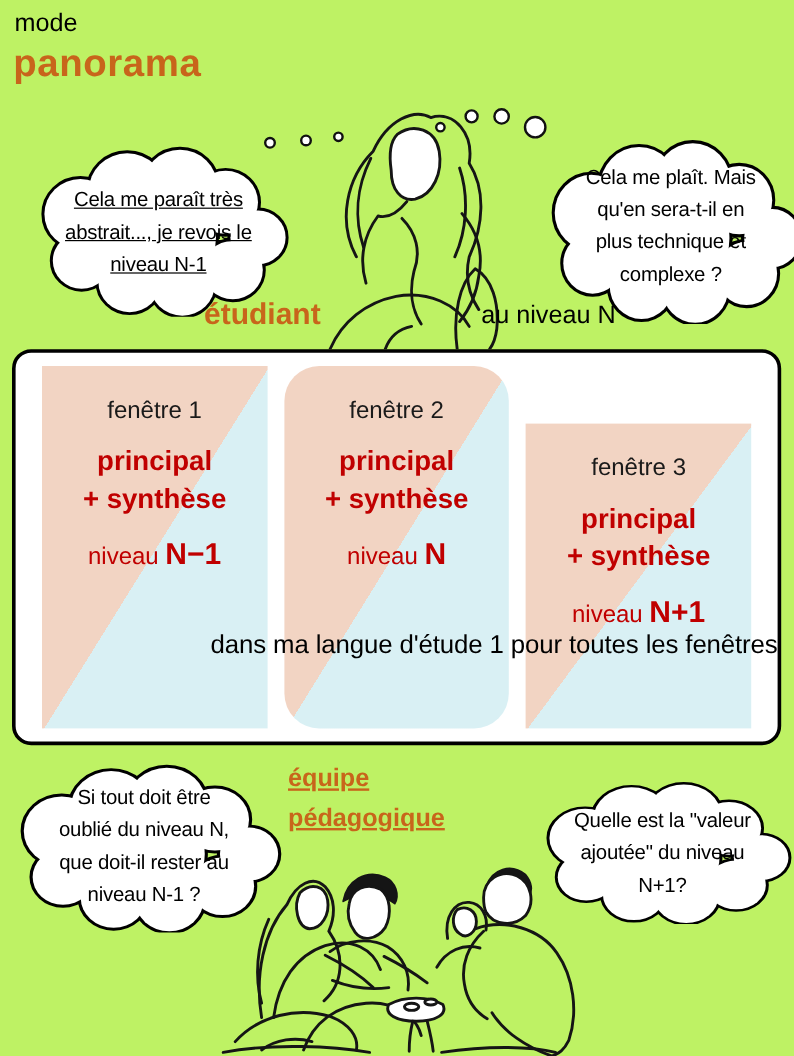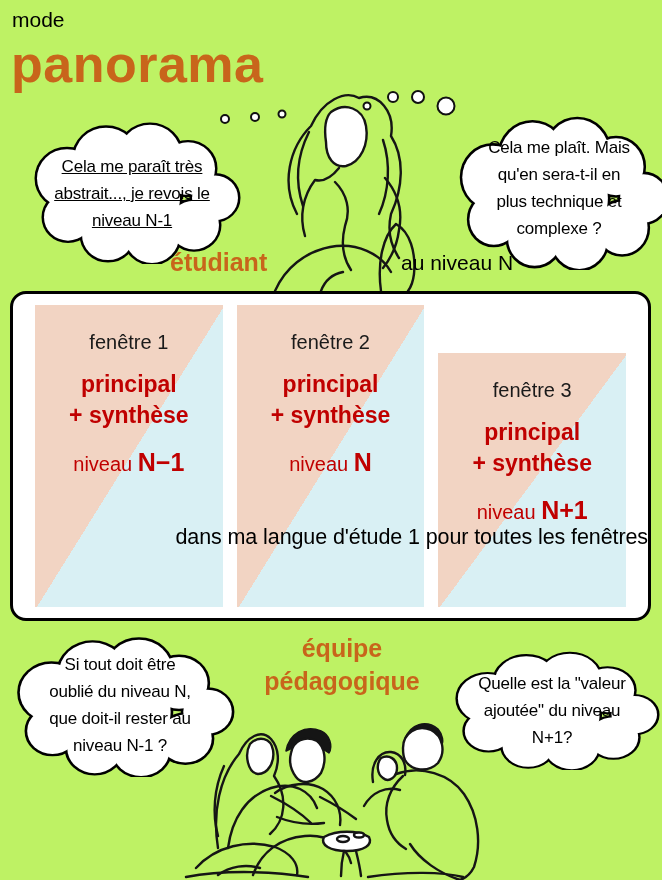--- a/index.html
+++ b/index.html
@@ -3,33 +3,33 @@
 <meta charset="utf-8">
 <style>
   html,body{margin:0;padding:0;background:#fff;}
   #canvas{
     position:relative;width:662px;height:880px;background:#bef264;overflow:hidden;
     font-family:"Liberation Sans",sans-serif;color:#111;
   }
   .abs{position:absolute;}
   
   .mode{left:12px;top:8px;font-size:21px;color:#000;}
-  .title{left:11px;top:34px;font-size:52px;font-weight:700;letter-spacing:.5px;}
+  .title{left:11px;top:34px;font-size:32px;font-weight:700;letter-spacing:.5px;}
   
   .bubble{position:absolute;}
   .bubble svg{position:absolute;left:0;top:0;width:100%;height:100%;}
   .cloud-base{stroke:#000;stroke-width:5px;fill:#fff;}
   .cloud-top{fill:#fff;stroke:none;}
   .bubble-text{position:absolute;left:0;right:0;text-align:center;
     font-size:17px;line-height:27px;color:#000;letter-spacing:-.2px;}
   
   .student-label{left:170px;top:248px;font-size:25px;font-weight:700;}
   .level-note{left:401px;top:251px;font-size:21px;color:#000;}
-  .team-label{left:240px;top:632px;width:204px;text-align:center;
-    font-size:25px;font-weight:700;line-height:33px;}
+  .team-label{left:240px;top:632px;width:204px;
+    font-size:21px;font-weight:700;line-height:33px;text-decoration:underline;}
   
   .main-box{left:10px;top:291px;width:641px;height:330px;background:#fff;
     border:3px solid #000;border-radius:16px;box-sizing:border-box;
     padding:11px 22px;display:flex;gap:14px;z-index:2;}
   .panel{flex:1;text-align:center;}
   .panel-title{margin-top:26px;font-size:20px;color:#1a1a1a;}
   .panel-main{margin-top:15px;font-size:23px;font-weight:700;line-height:31px;}
   .panel-level{margin-top:17px;font-size:20px;}
   .panel-level b{font-size:25px;}
   .windows-note{position:absolute;left:0;right:0;top:231px;text-align:right;
@@ -122,21 +122,21 @@
     <div class="panel" style="background:linear-gradient(to bottom right,#F2D4C3 50.5%,#D9F0F4 50.5%);">
       <div class="panel-title">fenêtre 1</div>
       <div class="panel-main" style="color:#C00000;">
         <div>principal</div>
         <div>+ synthèse</div>
       </div>
       <div class="panel-level" style="color:#C00000;">
         <span>niveau </span><b>N−1</b>
       </div>
     </div>
-    <div class="panel" style="background:linear-gradient(to bottom right,#F2D4C3 50.5%,#D9F0F4 50.5%);">
+    <div class="panel" style="background:linear-gradient(to bottom right,#F2D4C3 50.5%,#D9F0F4 50.5%);border-radius:29px;">
       <div class="panel-title">fenêtre 2</div>
       <div class="panel-main" style="color:#C00000;">
         <div>principal</div>
         <div>+ synthèse</div>
       </div>
       <div class="panel-level" style="color:#C00000;">
         <span>niveau </span><b>N</b>
       </div>
     </div>
     <div class="panel" style="background:linear-gradient(to bottom right,#F2D4C3 50.5%,#D9F0F4 50.5%);margin-top:48px;">

